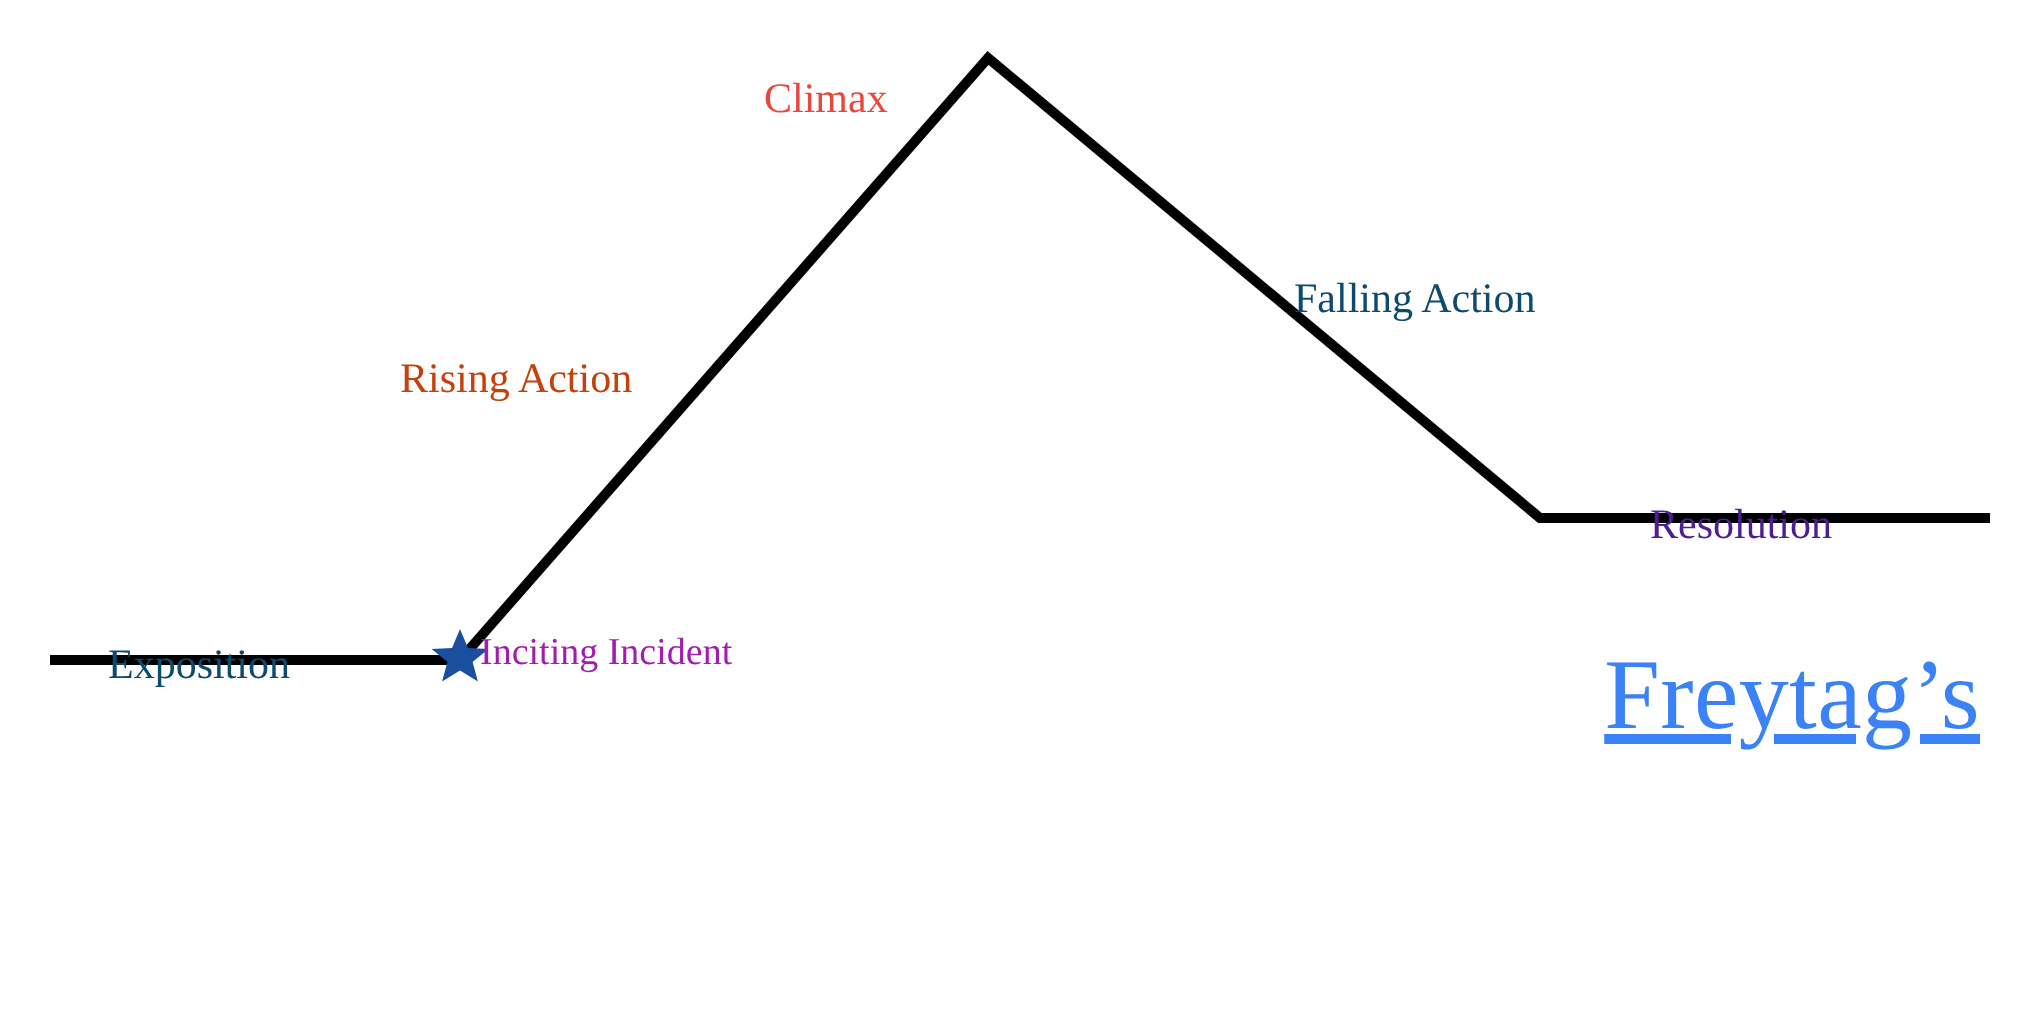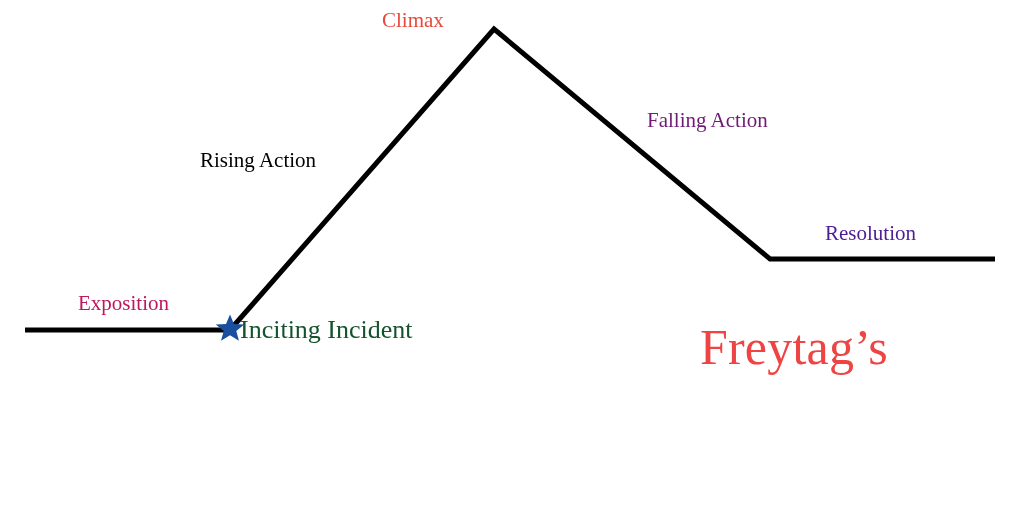--- a/index.html
+++ b/index.html
@@ -27,63 +27,65 @@
   .label {
     position: absolute;
     white-space: nowrap;
     font-family: "Liberation Serif", "DejaVu Serif", serif;
     line-height: 1;
     user-select: none;
   }
   .stage-label {
     font-size: 21px;
     font-weight: 400;
+    margin-top: 29px;
   }
   #label-exposition {
-    left: 78px;
+    left: 54px;
     top: 293px;
-    color: #be185d;
+    color: #0c4a6e;
   }
   #label-rising-action {
     left: 200px;
     top: 150px;
-    color: #000000;
+    color: #c2410c;
   }
   #label-climax {
     left: 382px;
     top: 10px;
     color: #e8483c;
   }
   #label-falling-action {
     left: 647px;
     top: 110px;
-    color: #701a75;
+    color: #0c4a6e;
   }
   #label-resolution {
     left: 825px;
     top: 223px;
     color: #4c1d95;
   }
   #label-inciting-incident {
     left: 240px;
     top: 317px;
-    color: #14532d;
-    font-size: 26px;
+    color: #a21caf;
+    font-size: 19px;
   }
   #title-block {
     position: absolute;
     left: 700px;
     top: 318px;
     width: 290px;
-    text-align: left;
-    color: #ef4444;
+    text-align: right;
+    color: #3b82f6;
     font-family: "Liberation Serif", "DejaVu Serif", serif;
     font-size: 50px;
     line-height: 1.16;
     letter-spacing: 0.2px;
+    text-decoration: underline;
   }
   .title-line {
     display: block;
   }
 </style>
 </head>
 <body>
 
 <div id="canvas">
 

